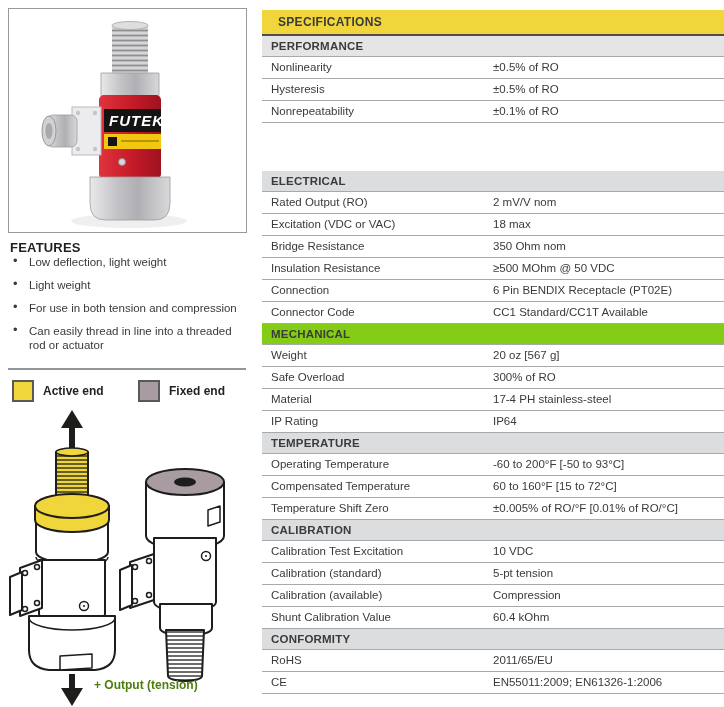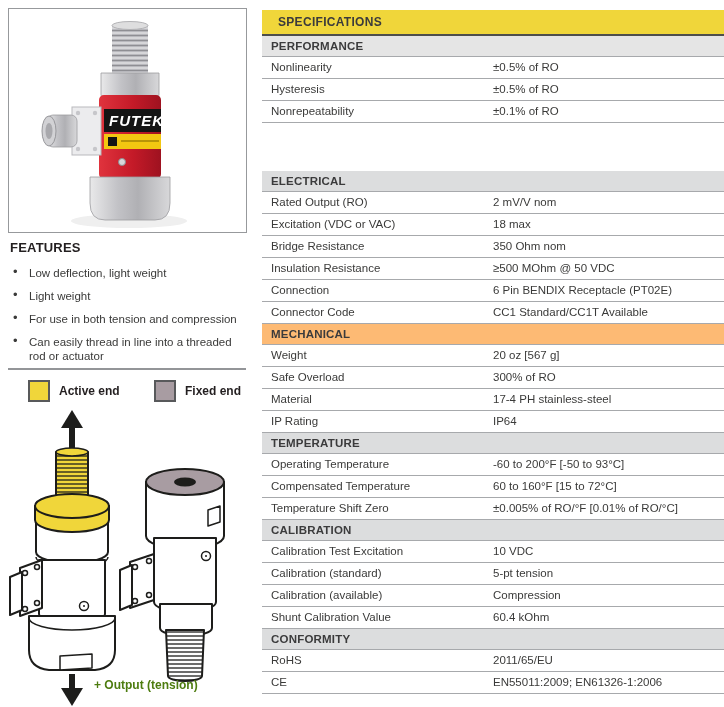--- a/index.html
+++ b/index.html
@@ -4,27 +4,27 @@
 <style>
   * { margin:0; padding:0; box-sizing:border-box; }
   html,body { width:724px; height:707px; background:#ffffff; overflow:hidden;
               font-family:"Liberation Sans", sans-serif; color:#3a3a39; }
   .stage { position:relative; width:724px; height:707px; }
 
   
   .photo-frame { position:absolute; left:8px; top:8px; width:239px; height:225px;
                  border:1px solid #97999c; background:#ffffff;text-align:right; }
   .features { position:absolute; left:10px; top:240px; width:236px; }
-  .features h2 { font-size:13px; font-weight:bold; color:#231f20; letter-spacing:.2px; margin-bottom:11px; }
+  .features h2 { font-size:13px; font-weight:bold; color:#231f20; letter-spacing:.2px; }
   .features ul { list-style:none; }
   .features li { position:relative; font-size:11.5px; line-height:14px; padding-left:19px;
                  margin-bottom:9px; width:230px; color:#3a3a39; }
   .features li::before { content:"•"; position:absolute; left:3px; top:-1px; font-size:13px; color:#3a3a39; }
   .divider { position:absolute; left:8px; top:368px; width:238px; border-top:2px solid #939598; }
-  .legend { position:absolute; left:28px; top:380px; width:234px; display:flex; }
+  .legend { position:absolute; left:12px; top:380px; width:234px; display:flex; }
   .legend-item { display:flex; align-items:center; min-width:126px; }
   .swatch { width:22px; height:22px; border:2px solid #58595b; margin-right:9px; flex:0 0 auto; }
   .legend-label { font-size:12px; font-weight:bold; color:#231f20; }
   .diagram-wrap { position:absolute; left:8px; top:410px; width:240px; height:297px; }
   .output-label { position:absolute; left:86px; top:268px; font-size:12px; font-weight:bold; color:#4d7c0f; white-space:nowrap; }
 
   
   .spec-table { position:absolute; left:262px; top:10px; width:462px; }
   .spec-title { height:26px; line-height:24px; padding-left:16px; font-size:12px; font-weight:bold;
                 color:#3b3b3c; letter-spacing:.3px; border-bottom:2px solid #4d4e4c; }
@@ -228,21 +228,21 @@
           <div class="cell value">≥500 MOhm @ 50 VDC</div>
         </div>
         <div class="spec-row">
           <div class="cell label">Connection</div>
           <div class="cell value">6 Pin BENDIX Receptacle (PT02E)</div>
         </div>
         <div class="spec-row">
           <div class="cell label">Connector Code</div>
           <div class="cell value">CC1 Standard/CC1T Available</div>
         </div>
-        <div class="sec-header" style="background: #fdba74;">MECHANICAL</div>
+        <div class="sec-header" style="background: #84cc16;">MECHANICAL</div>
         <div class="spec-row">
           <div class="cell label">Weight</div>
           <div class="cell value">20 oz [567 g]</div>
         </div>
         <div class="spec-row">
           <div class="cell label">Safe Overload</div>
           <div class="cell value">300% of RO</div>
         </div>
         <div class="spec-row">
           <div class="cell label">Material</div>

